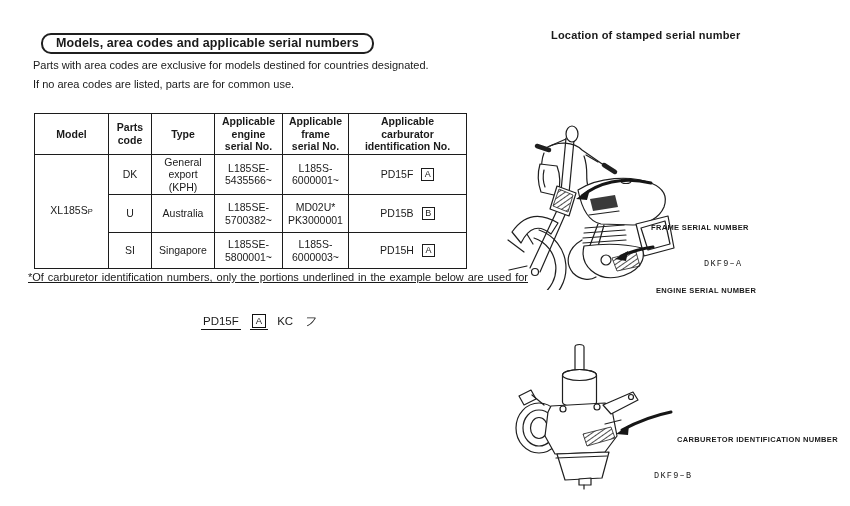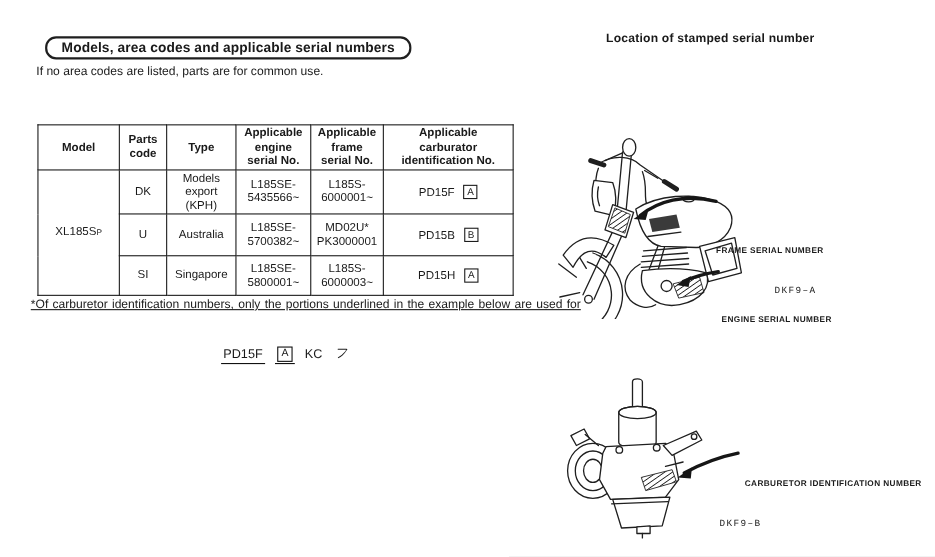--- a/index.html
+++ b/index.html
@@ -63,20 +63,21 @@
   svg .dark{fill:#1f1f1f;stroke:none;}
 </style>
 </head>
 <body>
 
 <div class="page">
 
   <div class="abs title-box">Models, area codes and applicable serial numbers</div>
 
   <div class="abs intro">
+    <div>Parts with area codes are exclusive for models destined for countries designated.</div>
     <div>If no area codes are listed, parts are for common use.</div>
   </div>
 
   <table class="models">
     <colgroup>
       <col style="width:74px">
         <col style="width:43px">
         <col style="width:63px">
       <col style="width:68px">
         <col style="width:66px">
@@ -96,21 +97,21 @@
 serial No.</th>
         <th>Applicable
 carburator
 identification No.</th>
       </tr>
     </thead>
     <tbody>
       <tr style="height:40px">
         <td rowspan="3"><span>XL185S</span><span class="suffix">P</span></td>
         <td>DK</td>
-        <td>Models
+        <td>General
 export
 (KPH)</td>
         <td>L185SE-
 5435566~</td>
         <td>L185S-
 6000001~</td>
         <td><span>PD15F</span><span class="idbox">A</span></td>
       </tr>
       <tr style="height:38px">
         <td>U</td>

